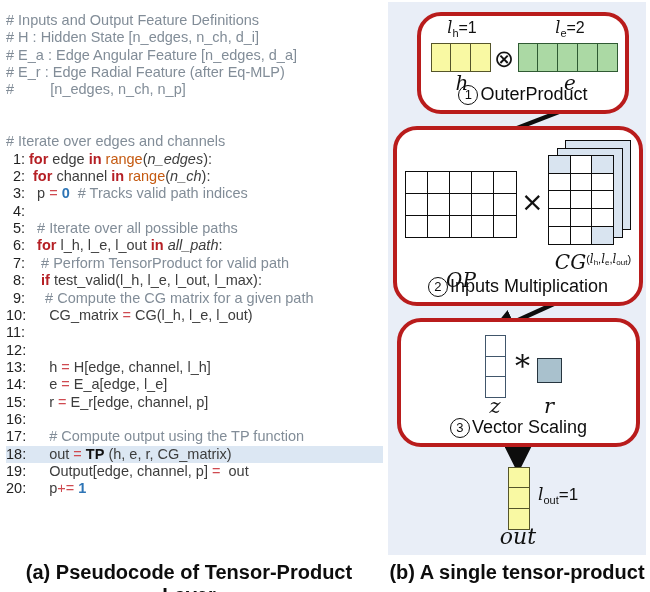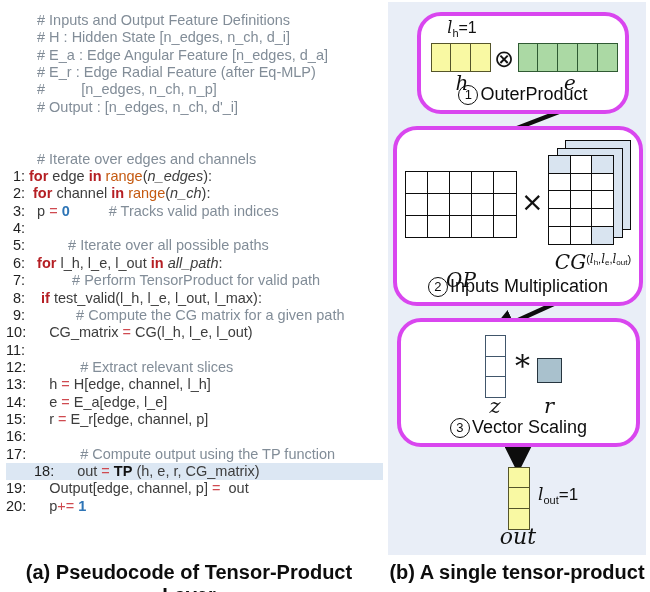--- a/index.html
+++ b/index.html
@@ -5,38 +5,38 @@
   html,body{margin:0;padding:0;}
   body{width:650px;height:592px;position:relative;background:#ffffff;overflow:hidden;
        font-family:"Liberation Sans",sans-serif;color:var(--t,#3d3d3d);}
 
   
   #code{position:absolute;left:6px;top:12px;width:377px;font-size:14.5px;line-height:17.35px;}
   .cl{display:flex;height:17.35px;align-items:baseline;}
   .cl span{white-space:pre;}
   .ln{flex:none;width:19px;text-align:right;margin-right:4px;color:#1f1f1f;}
   .cl.blankhdr .ln{width:0;margin:0;}
-  .c{color:var(--c);margin-left:31px;}
+  .c{color:var(--c);}
   .k{color:var(--k);font-weight:bold;}
   .r{color:var(--r);text-align:center;}
   .n{color:var(--n);font-weight:bold;}
   .o{color:var(--o);}
   .i{font-style:italic;}
   .b{font-weight:bold;color:#111;}
-  .hl{background:var(--hl);padding-left:28px;}
+  .hl{background:var(--hl);}
 
   
   .caption{position:absolute;top:561px;font-weight:bold;font-size:20px;color:#0d0d0d;text-align:center;}
   #cap-a{left:0;width:378px;}
   #cap-b{left:388px;width:258px;}
 
   
   #panelb{position:absolute;left:388px;top:2px;width:258px;height:553px;background:var(--panel);}
   #arrows{position:absolute;left:0;top:0;pointer-events:none;}
-  .obox{position:absolute;background:#ffffff;border:4px solid #d946ef;border-radius:24px;box-sizing:border-box;}
+  .obox{position:absolute;background:#ffffff;border:4px solid #b91c1c;border-radius:24px;box-sizing:border-box;}
   #box1{left:29px;top:10px;width:212px;height:102px;}
   #box2{left:5px;top:124px;width:250px;height:180px;}
   #box3{left:9px;top:316px;width:243px;height:129px;}
 
   .mlabel{position:absolute;text-align:center;font-size:16px;color:#111;}
   .mi{font-family:"DejaVu Serif",serif;font-style:italic;}
   .mlabel sub,.mname sub{font-size:11px;font-style:normal;font-family:"Liberation Sans",sans-serif;}
   .meq{font-family:"Liberation Sans",sans-serif;}
   .mname{position:absolute;text-align:center;font-family:"DejaVu Serif",serif;font-style:italic;font-size:20px;color:#111;}
 
@@ -92,24 +92,20 @@
     <div class="cl blankhdr">
       <span class="ln"></span>
       <span class="c"># E_r : Edge Radial Feature (after Eq-MLP)</span>
     </div>
     <div class="cl blankhdr">
       <span class="ln"></span>
       <span class="c">#         [n_edges, n_ch, n_p]</span>
     </div>
     <div class="cl blankhdr">
       <span class="ln"></span>
-      <span class="c"># Output : [n_edges, n_ch, d'_i]</span>
-    </div>
-    <div class="cl blankhdr">
-      <span class="ln"></span>
     </div>
     <div class="cl blankhdr">
       <span class="ln"></span>
     </div>
     <div class="cl blankhdr">
       <span class="ln"></span>
       <span class="c"># Iterate over edges and channels</span>
     </div>
     <div class="cl">
       <span class="ln">1:</span>
@@ -177,21 +173,20 @@
       <span class="ln">10:</span>
       <span>     CG_matrix </span>
       <span class="o">=</span>
       <span> CG(l_h, l_e, l_out)</span>
     </div>
     <div class="cl">
       <span class="ln">11:</span>
     </div>
     <div class="cl">
       <span class="ln">12:</span>
-      <span class="c">     # Extract relevant slices</span>
     </div>
     <div class="cl">
       <span class="ln">13:</span>
       <span>     h </span>
       <span class="o">=</span>
       <span> H[edge, channel, l_h]</span>
     </div>
     <div class="cl">
       <span class="ln">14:</span>
       <span>     e </span>
@@ -245,20 +240,21 @@
         <path d="M0,0 L6,3 L0,6 z" fill="#0d0d0d"></path>
       </marker>
     </defs>
     <line x1="176" y1="108" x2="88" y2="142" stroke="#0d0d0d" stroke-width="4.5" marker-end="url(#ah)"></line>
     <line x1="170" y1="300" x2="113" y2="326" stroke="#0d0d0d" stroke-width="4.5" marker-end="url(#ah)"></line>
     <line x1="130" y1="443" x2="130" y2="458" stroke="#0d0d0d" stroke-width="4.5" marker-end="url(#ah)"></line>
   </svg>
 
   <div id="box1" class="obox">
     <div class="mlabel" style="left:10px;top:2px;width:62px;"><span class="mi">l</span><sub>h</sub><span class="meq">=1</span></div>
+    <div class="mlabel" style="left:98px;top:2px;width:102px;"><span class="mi">l</span><sub>e</sub><span class="meq">=2</span></div>
     <div id="hRow" class="vrow yellow" style="left:11px;top:27px;">
         <div class="cell"></div>
         <div class="cell"></div>
         <div class="cell"></div>
       </div>
     <div class="otimes" style="left:73px;top:31px;">⊗</div>
     <div id="eRow" class="vrow green" style="left:98px;top:27px;">
         <div class="cell"></div>
         <div class="cell"></div>
         <div class="cell"></div>

